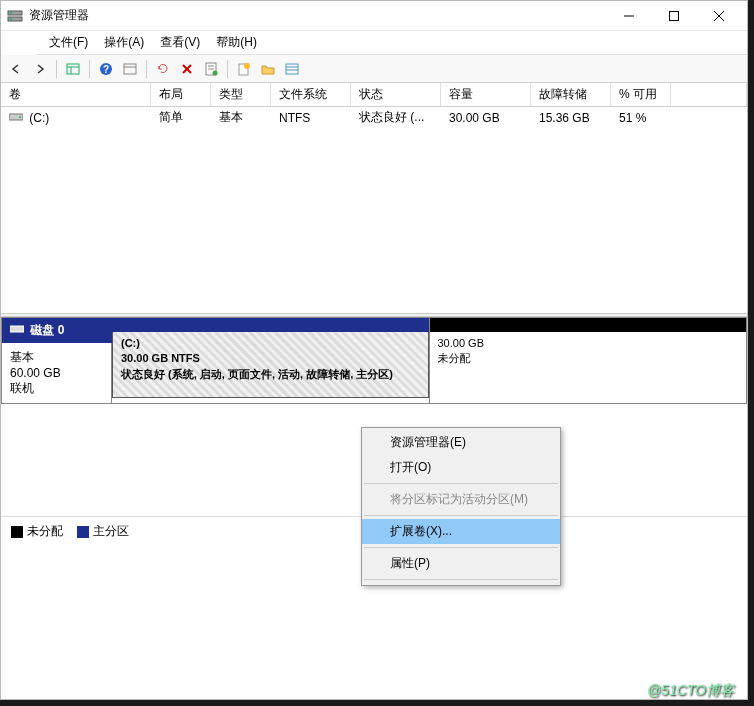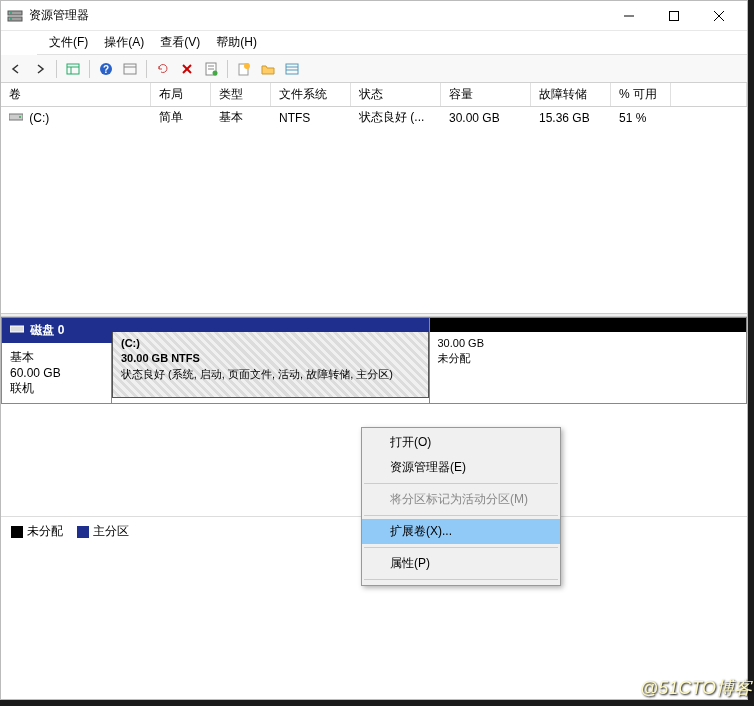--- a/index.html
+++ b/index.html
@@ -35,21 +35,21 @@
 .part-u { flex: 1; }
 .part-u .part-head { background: #000; }
 .part-u .part-body { background: #fff; }
 .legend-bar { display: flex; gap: 14px; padding: 6px 10px; font-size: 12px; border-top: 1px solid #ddd; background: #fff; align-items: center; }
 .legend-sw { width: 12px; height: 12px; display: inline-block; margin-right: 4px; vertical-align: middle; }
 .context-menu { position: absolute; background: #f0f0f0; border: 1px solid #999; box-shadow: 2px 2px 5px rgba(0,0,0,0.3); font-size: 12px; min-width: 200px; padding: 2px 0; }
 .cm-item { padding: 4px 20px 4px 28px; cursor: pointer; }
 .cm-item.highlight { background: #91c9f7; }
 .cm-item.disabled { color: #888; cursor: default; }
 .cm-sep { height: 1px; background: #ccc; margin: 3px 2px; }
-.watermark { position: absolute; right: 2px; bottom: 6px; color: #fef9c3; font-size: 18px; font-style: italic; text-shadow: 1px 1px 2px #000; }
+.watermark { position: absolute; right: 20px; bottom: 6px; color: #86efac; font-size: 14px; font-style: italic; text-shadow: 1px 1px 2px #000; }
 </style>
 </head>
 <body>
 
 <div class="window">
 
   <div class="titlebar">
     <span class="titlebar-icon">
       <svg viewBox="0 0 16 16">
           <rect x="1" y="3" width="14" height="4" fill="#a0a0a0" stroke="#555"></rect>
@@ -207,43 +207,43 @@
           <div>60.00 GB</div>
           <div>联机</div>
         </div>
       </div>
       <div class="disk-layout">
         <div class="part-c">
           <div class="part-head"></div>
           <div class="part-body">
             <div>(C:)</div>
             <div style="font-weight:bold">30.00 GB NTFS</div>
-            <div style="font-weight:normal">状态良好 (系统, 启动, 页面文件, 活动, 故障转储, 主分区)</div>
+            <div style="font-weight:bold">状态良好 (系统, 启动, 页面文件, 活动, 故障转储, 主分区)</div>
           </div>
         </div>
         <div class="part-u">
           <div class="part-head"></div>
           <div class="part-body">
             <div>30.00 GB</div>
             <div>未分配</div>
           </div>
         </div>
       </div>
     </div>
     <div style="height:110px"></div>
   </div>
 
   <div class="legend-bar">
     <span><span class="legend-sw" style="background:#000"></span><span>未分配</span></span>
     <span><span class="legend-sw" style="background:#1e2f8e"></span><span>主分区</span></span>
   </div>
 
   <div class="context-menu" style="left:360px; top:426px;">
+    <div class="cm-item">资源管理器(E)</div>
     <div class="cm-item">打开(O)</div>
-    <div class="cm-item">资源管理器(E)</div>
     <div class="cm-sep"></div>
     <div class="cm-item disabled">将分区标记为活动分区(M)</div>
     <div class="cm-sep"></div>
     <div class="cm-item highlight">扩展卷(X)...</div>
     <div class="cm-sep"></div>
     <div class="cm-item">属性(P)</div>
     <div class="cm-sep"></div>
 
   </div>
 

